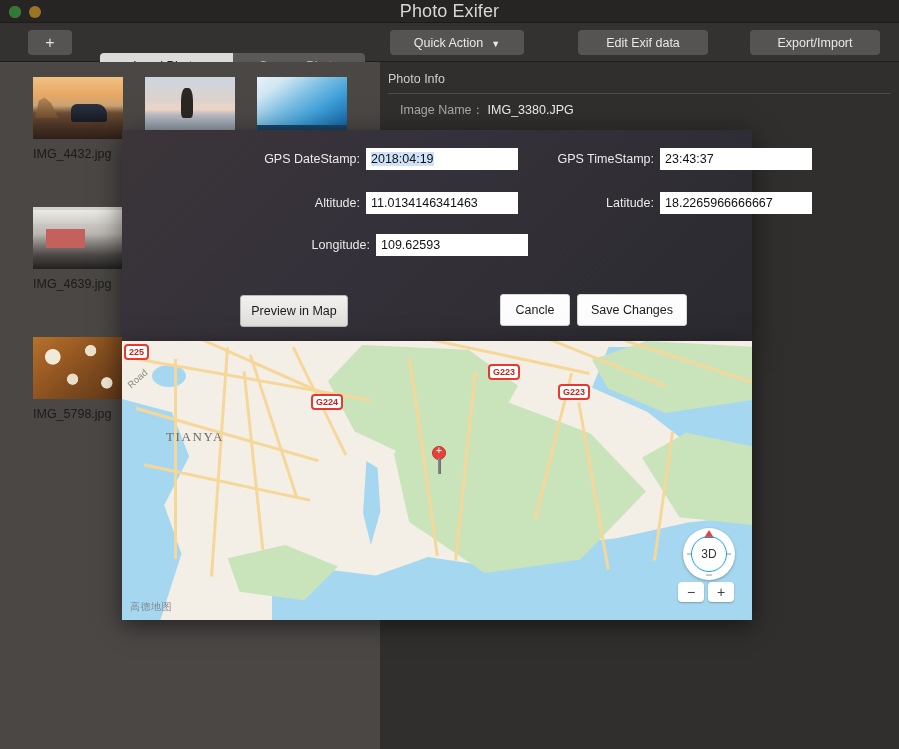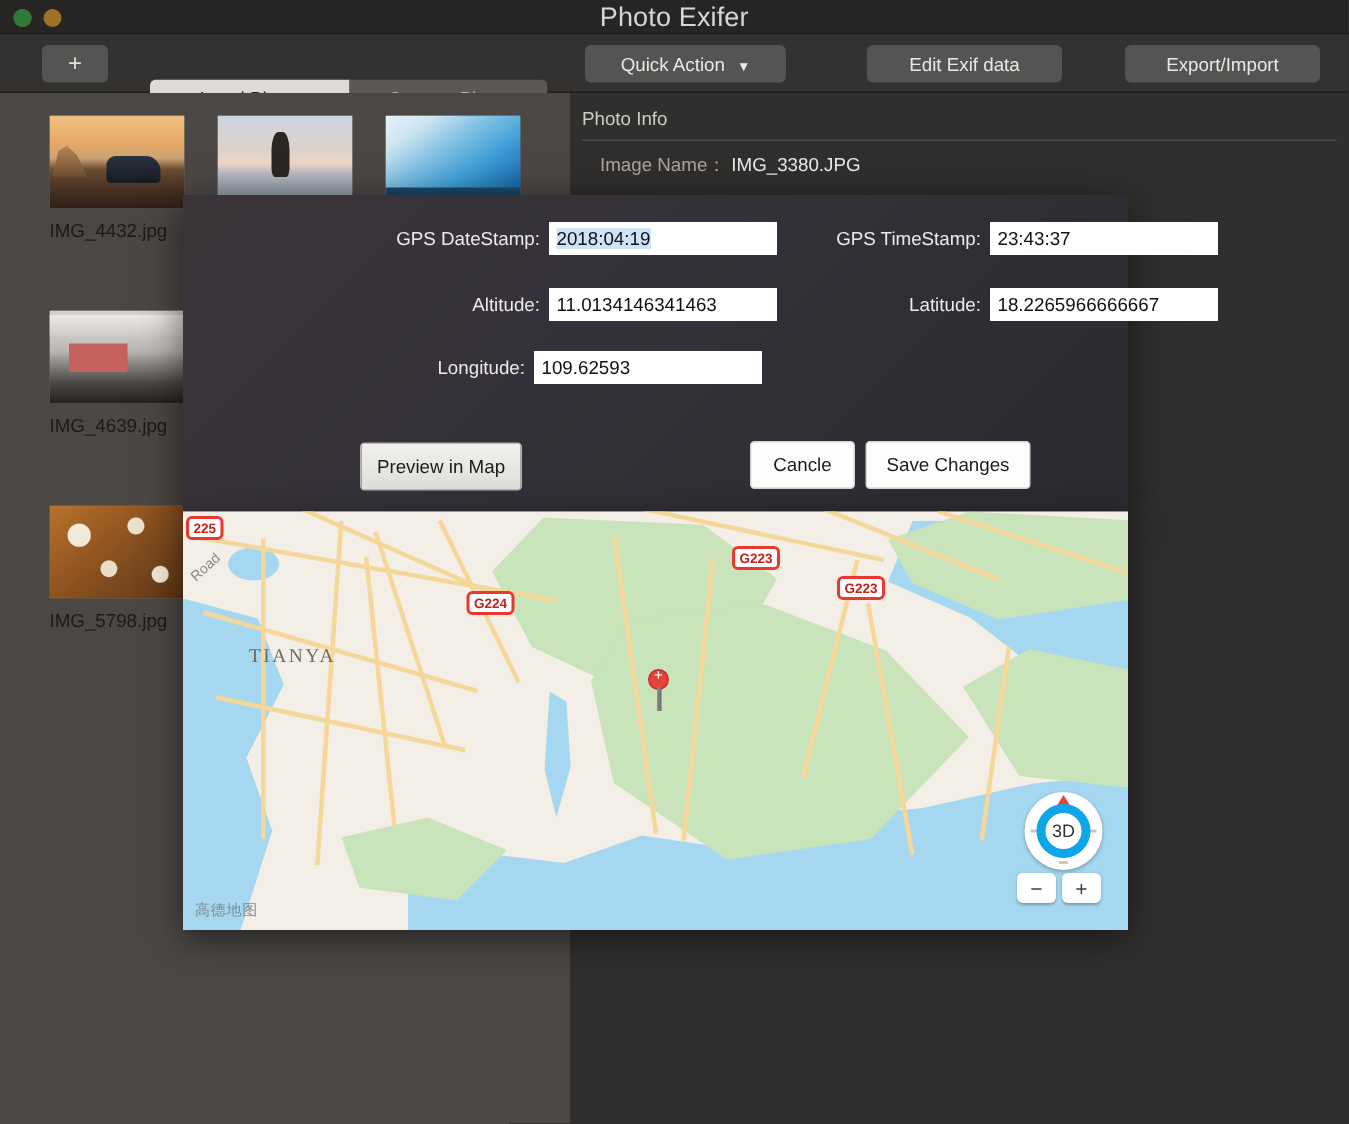--- a/index.html
+++ b/index.html
@@ -204,21 +204,21 @@
   .r-date .fake-input  { width: 152px; margin-left: 6px; }
   .r-time { left: 410px; top: 18px; }
   .r-time .field-label { width: 122px; }
   .r-time .fake-input  { width: 152px; margin-left: 6px; }
   .r-alt  { left: 118px; top: 62px; }
   .r-alt .field-label  { width: 120px; }
   .r-alt .fake-input   { width: 152px; margin-left: 6px; }
   .r-lat  { left: 410px; top: 62px; }
   .r-lat .field-label  { width: 122px; }
   .r-lat .fake-input   { width: 152px; margin-left: 6px; }
-  .r-lon  { left: 108px; top: 104px; }
+  .r-lon  { left: 128px; top: 104px; }
   .r-lon .field-label  { width: 120px; }
   .r-lon .fake-input   { width: 152px; margin-left: 6px; align-items: center; }
 
   .dlg-btn {
     position: absolute; height: 32px;
     border: 1px solid #b9b7b4; border-radius: 3px;
     font-family: "Liberation Sans", sans-serif;
     font-size: 12.5px; color: #1b1b1b;
     display: flex; align-items: center; justify-content: center;
     cursor: default; white-space: nowrap;
@@ -276,21 +276,21 @@
   }
 
   .compass {
     position: absolute; left: 683px; top: 528px;
     width: 52px; height: 52px; border-radius: 50%;
     background: #fff; box-shadow: 0 1px 3px rgba(0,0,0,.3);
   }
   .compass .ring {
     position: absolute; left: 8px; top: 8px;
     width: 36px; height: 36px; border-radius: 50%;
-    border: 6px solid #0ea5e9;
+    border: 1px solid #0ea5e9;
     display: flex; align-items: center; justify-content: center;
     font-size: 12px; color: #333;
   }
   .compass .n {
     position: absolute; left: 21px; top: 2px;
     width: 0; height: 0;
     border-left: 5px solid transparent; border-right: 5px solid transparent;
     border-bottom: 8px solid #e8433a;
   }
   .compass .s {

